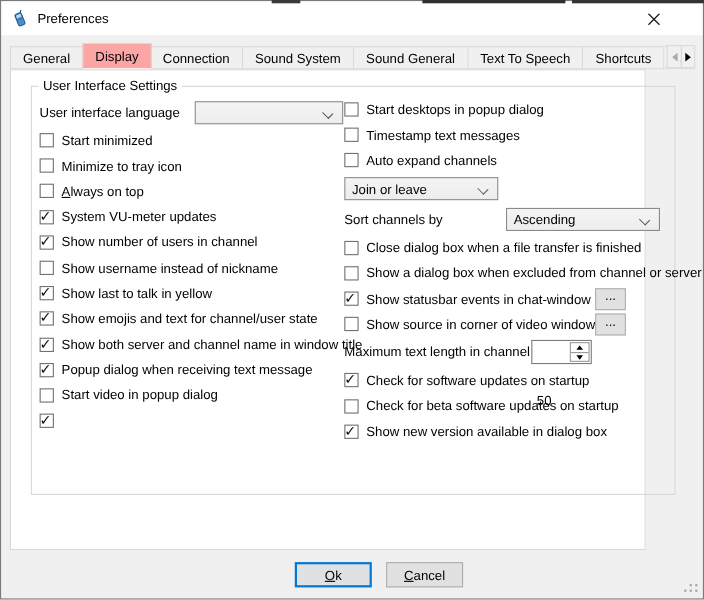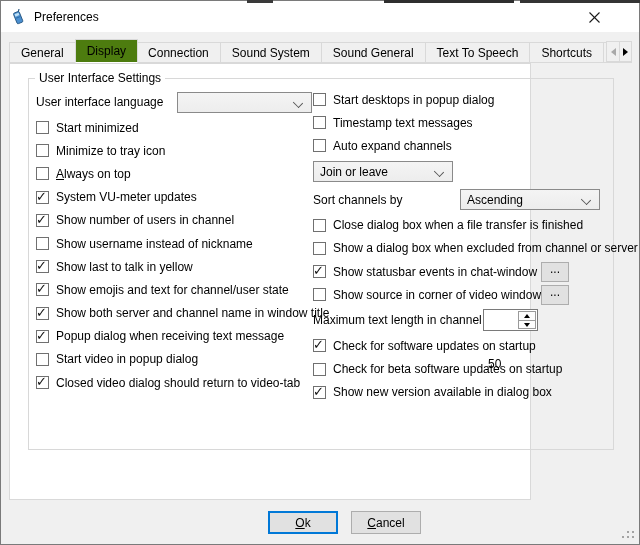--- a/index.html
+++ b/index.html
@@ -21,33 +21,33 @@
   .close-btn svg{display:block;}
 
   
   .tabbar{position:absolute;left:9px;top:39px;width:623px;height:24px;display:flex;align-items:flex-end;overflow:hidden;}
   .tab{
     height:21px;line-height:20px;padding:0 11px;background:#f0f0f0;
     border:1px solid #d9d9d9;border-left:none;white-space:nowrap;box-sizing:border-box;
   }
   .tab:first-child{border-left:1px solid #d9d9d9;}
   .tab.active{
-    height:24px;line-height:23px;background:#4d7c0f;position:relative;z-index:3;
+    height:24px;line-height:23px;background:#fca5a5;position:relative;z-index:3;
     border:1px solid #d9d9d9;border-bottom:1px solid #fff;margin:0 -1px;
   }
   .tab-scroll{position:absolute;top:41px;width:13px;height:21px;background:#f0f0f0;border:1px solid #d9d9d9;
     box-sizing:border-box;display:flex;align-items:center;justify-content:center;z-index:4;}
   .tab-scroll.prev{right:21px;border-right:none;}
   .tab-scroll.next{right:8px;}
   .tri{width:0;height:0;border-style:solid;}
   .tri.left{border-width:4px 5px 4px 0;border-color:transparent #a9a9a9 transparent transparent;}
   .tri.right{border-width:4px 0 4px 5px;border-color:transparent transparent transparent #000;}
 
   
-  .page{position:absolute;left:9px;top:63px;width:522px;height:437px;background:#fff;
+  .page{position:absolute;left:9px;top:63px;width:578px;height:437px;background:#fff;
     border:1px solid #d9d9d9;border-top:1px solid #d9d9d9;box-sizing:border-box;z-index:2;}
   .groupbox{position:absolute;left:18px;top:14px;width:586px;height:372px;border:1px solid #d8d8d8;box-sizing:border-box;}
   .group-label{position:absolute;left:6px;top:-8px;background:#fff;padding:0 4px;}
 
   .col{position:absolute;}
   .col-left{left:26px;top:24px;width:276px;}
   .col-right{left:303px;top:24px;width:306px;}
   .row{height:23.2px;display:flex;align-items:center;}
   .row.tall{height:28px;}
 
@@ -196,21 +196,20 @@
     <div class="row">
       <span class="cb checked"></span>
       <span class="cb-label">Popup dialog when receiving text message</span>
     </div>
     <div class="row">
       <span class="cb"></span>
       <span class="cb-label">Start video in popup dialog</span>
     </div>
     <div class="row">
       <span class="cb checked"></span>
-      <span class="cb-label">Closed video dialog should return to video-tab</span>
     </div>
   </div>
 
   <div class="col col-right">
     <div class="row">
       <span class="cb"></span>
       <span class="cb-label">Start desktops in popup dialog</span>
     </div>
     <div class="row">
       <span class="cb"></span>

